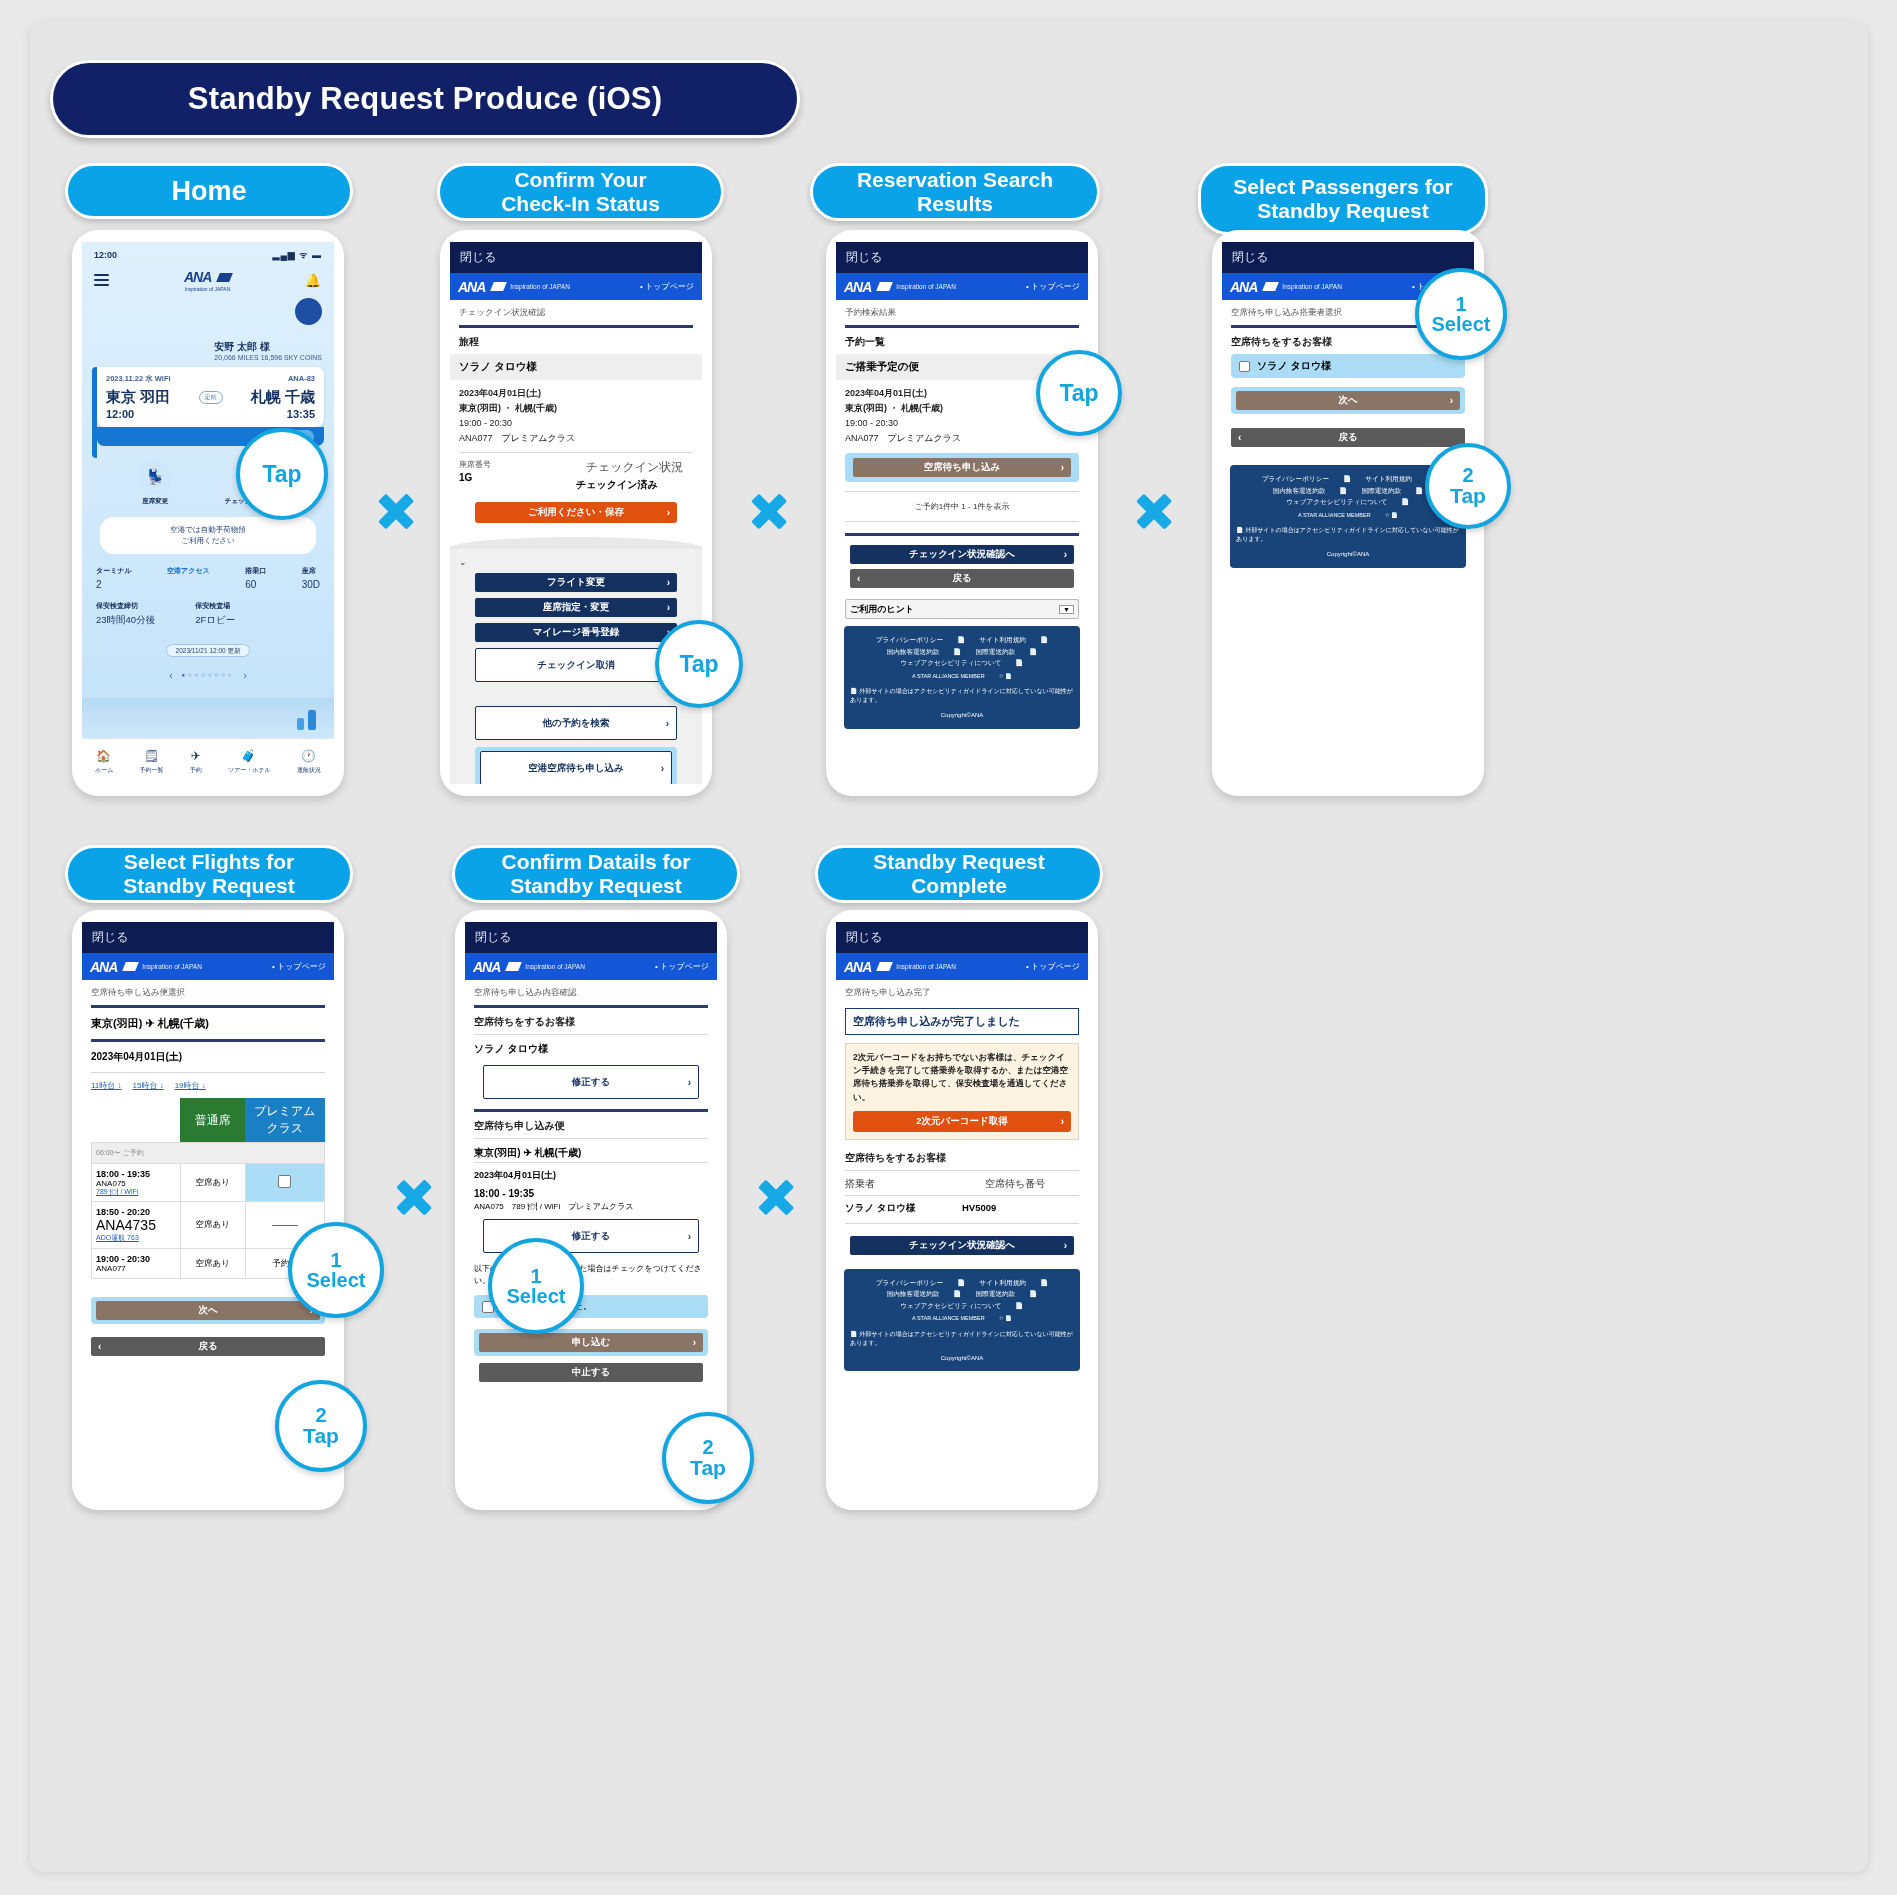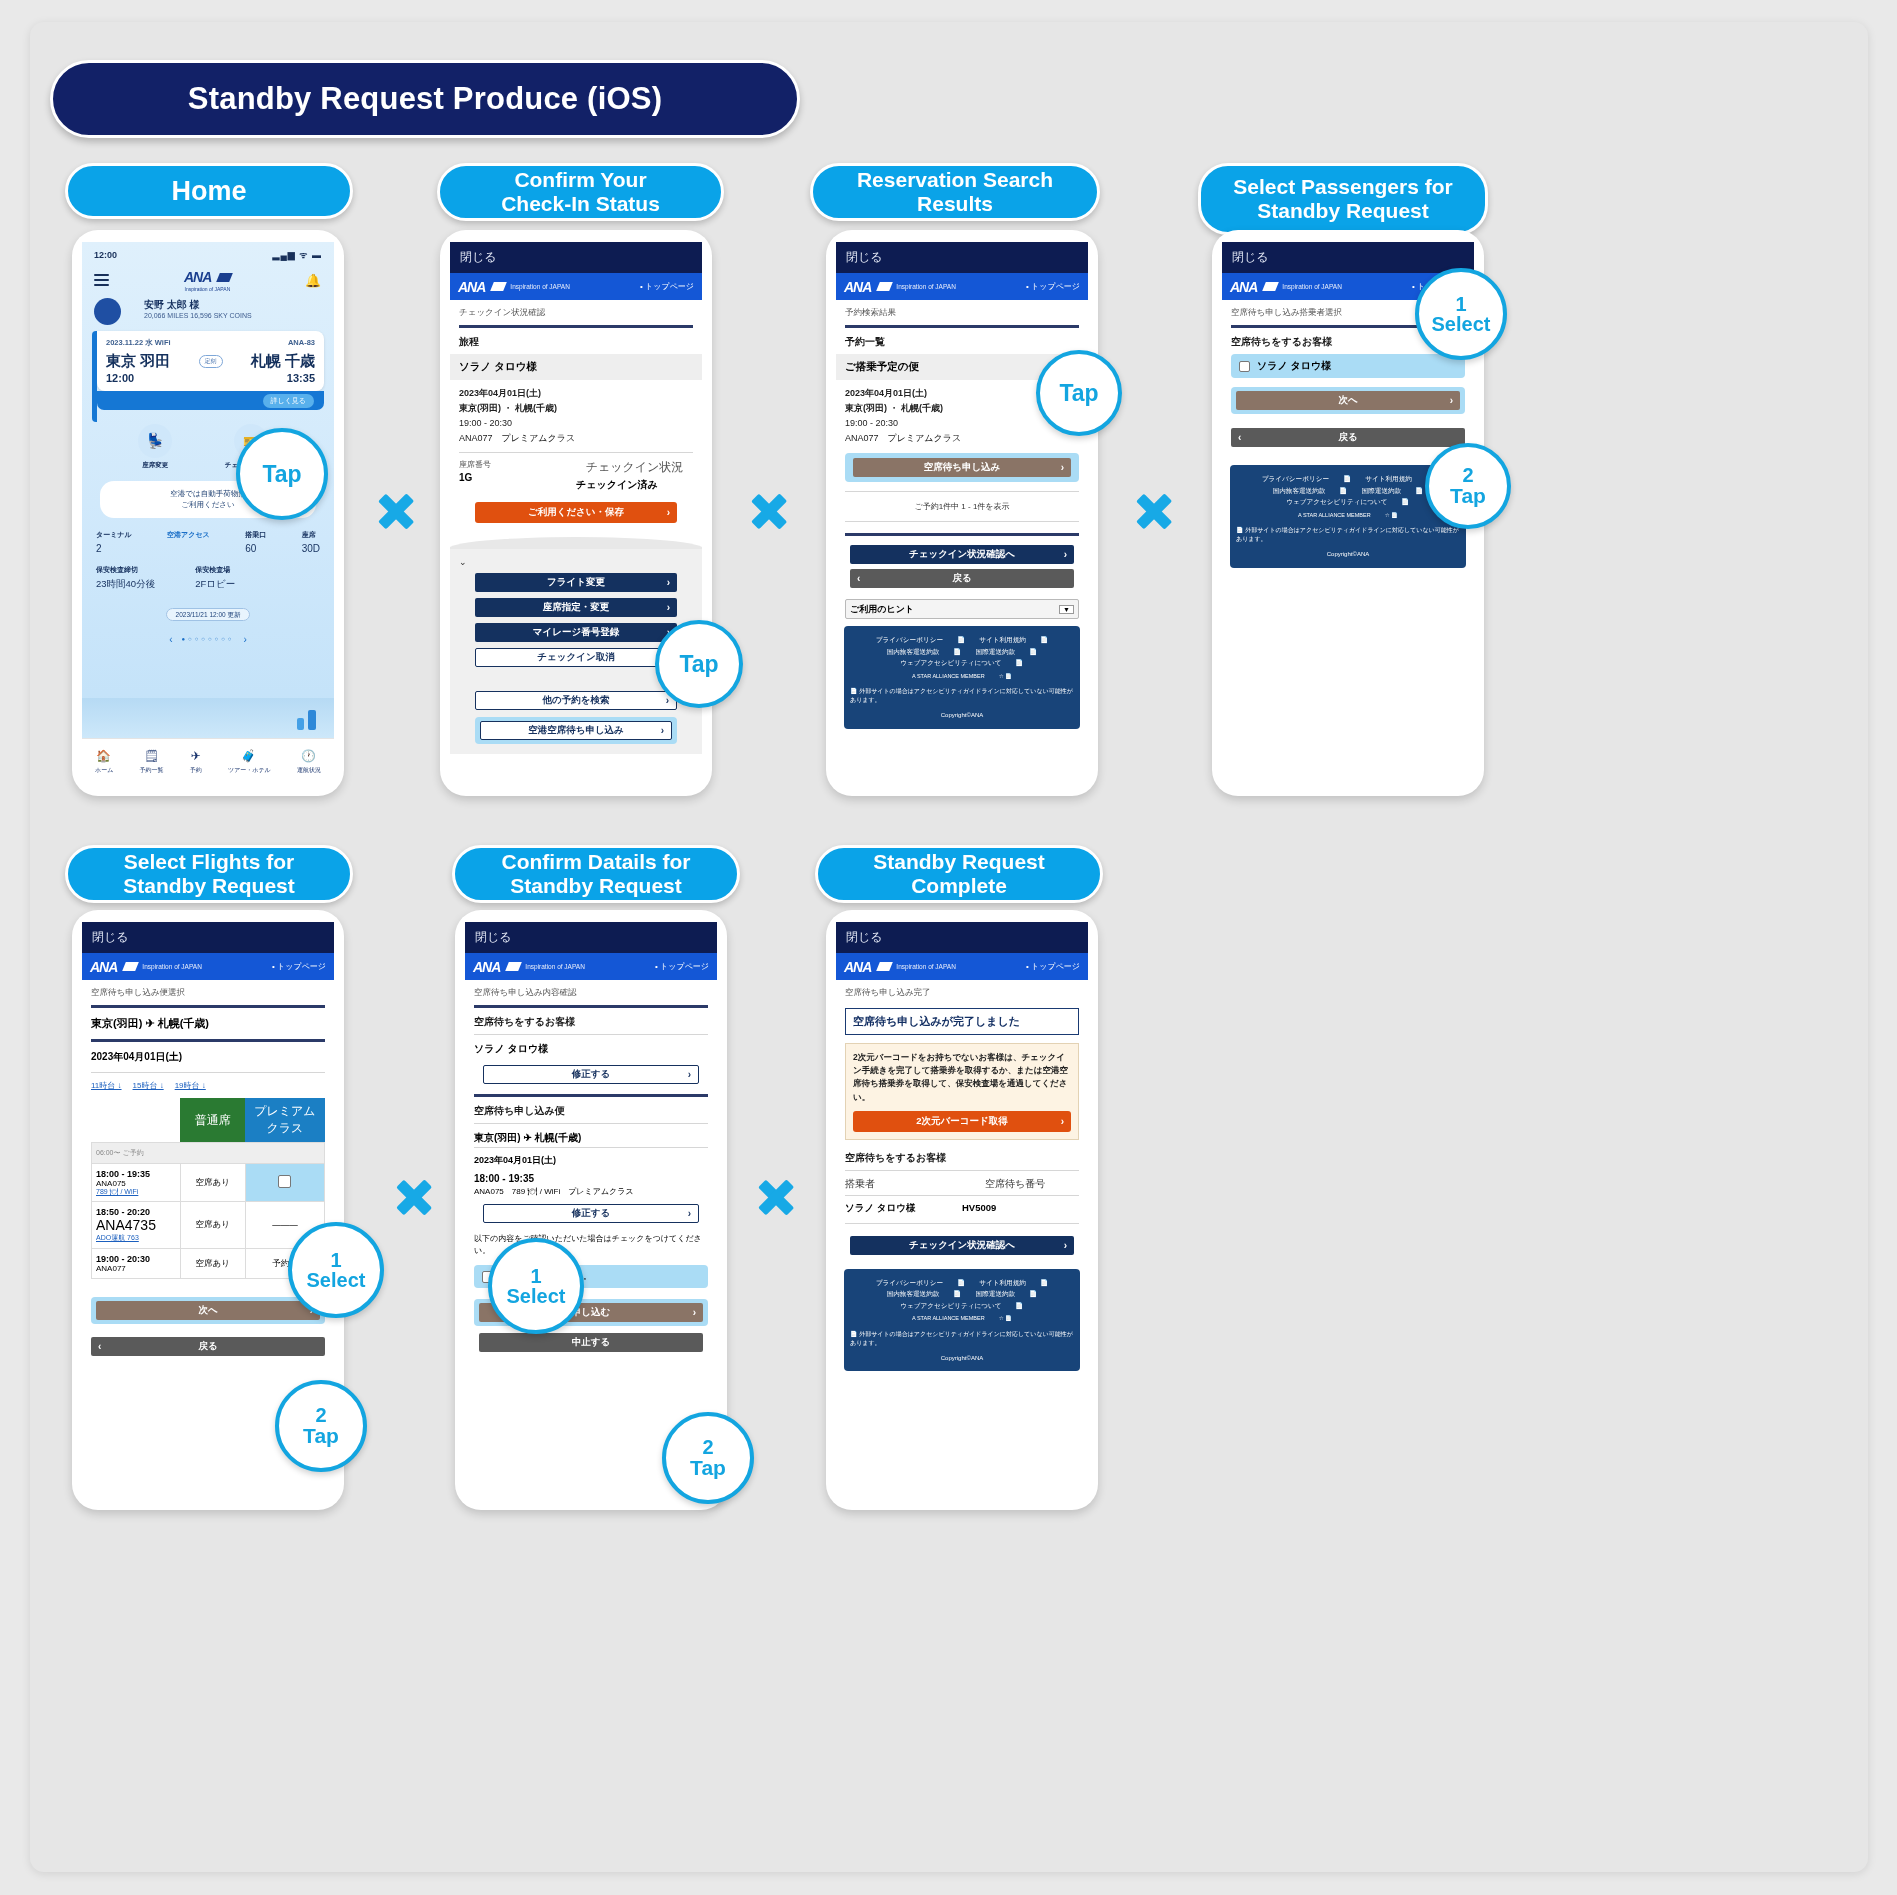--- a/index.html
+++ b/index.html
@@ -61,21 +61,21 @@
   .rule-d   { height:3px; background:#2b3a68; margin:0 9px; }
   .rule-l   { height:1px; background:#d6d6d6; margin:0 9px; }
   .sec-h    { font-size:10px; font-weight:bold; color:#1a1a1a; padding:7px 9px 5px; }
   .grayband { background:#eeeeee; font-size:10.5px; font-weight:bold; padding:6px 9px; }
   .txt      { font-size:9px; color:#222; padding:1px 9px; line-height:1.45; }
   .txt.b    { font-weight:bold; }
   .btn-or   { background:#e0500f; color:#fff; font-size:9.5px; font-weight:bold; border-radius:3px; height:21px;
               display:flex; align-items:center; justify-content:center; position:relative; }
   .btn-nv   { background:#14315f; color:#fff; font-size:9.5px; font-weight:bold; border-radius:2px; height:19px;
               display:flex; align-items:center; justify-content:center; position:relative; }
-  .btn-wt   { background:#fff; color:#16315e; font-size:9.5px; font-weight:bold; border-radius:2px; height:19px;
+  .btn-wt   { background:#fff; color:#16315e; font-size:9.5px; font-weight:bold; border-radius:2px; height:34px;
               border:1px solid #16315e; display:flex; align-items:center; justify-content:center; position:relative; }
   .btn-gy   { background:#5a5a5a; color:#fff; font-size:9.5px; font-weight:bold; border-radius:2px; height:19px;
               display:flex; align-items:center; justify-content:center; position:relative; }
   .btn-brown{ background:#8a7466; color:#fff; font-size:9.5px; font-weight:bold; border-radius:2px; height:19px;
               display:flex; align-items:center; justify-content:center; position:relative; }
   .hl       { background:#aadcf5; border-radius:4px; padding:5px 8px; }
   .caret-r  { position:absolute; right:7px; font-size:10px; font-weight:bold; }
   .caret-l  { position:absolute; left:7px; font-size:10px; font-weight:bold; }
   .foot-nv  { background:#184479; border-radius:4px; margin:7px 8px; padding:8px 6px; color:#fff;
               font-size:6.6px; text-align:center; line-height:1.75; }
@@ -168,21 +168,21 @@
             <i></i>
           </div>
         <div style="text-align:center;">
           <span class="ana-mark" style="color:#1a3f8f;">ANA</span>
           <span class="ana-slash" style="background:#1a3f8f;"></span>
           <div style="font-size:5px;color:#1a3f8f;">Inspiration of JAPAN</div>
         </div>
         <div style="font-size:13px;color:#18305a;">🔔</div>
       </div>
 
-      <div style="display:flex;align-items:flex-start;gap:23px;padding:4px 12px 6px;">
+      <div style="display:flex;align-items:flex-end;gap:15px;padding:4px 12px 6px;flex-direction:column;">
         <div style="width:27px;height:27px;border-radius:50%;background:#1f4fa3;"></div>
         <div>
           <div style="font-size:10px;font-weight:bold;color:#15305f;">安野 太郎 様</div>
           <div style="font-size:7px;color:#3c5a8c;">20,066 MILES  16,596 SKY COINS</div>
         </div>
       </div>
 
       <div style="margin:0 10px;position:relative;">
         <div style="position:absolute;left:0;top:0;bottom:-12px;width:5px;background:#1577d4;border-radius:4px 0 0 4px;"></div>
         <div class="card-w" style="margin:0 0 0 5px;border-radius:0 8px 8px 8px;">

